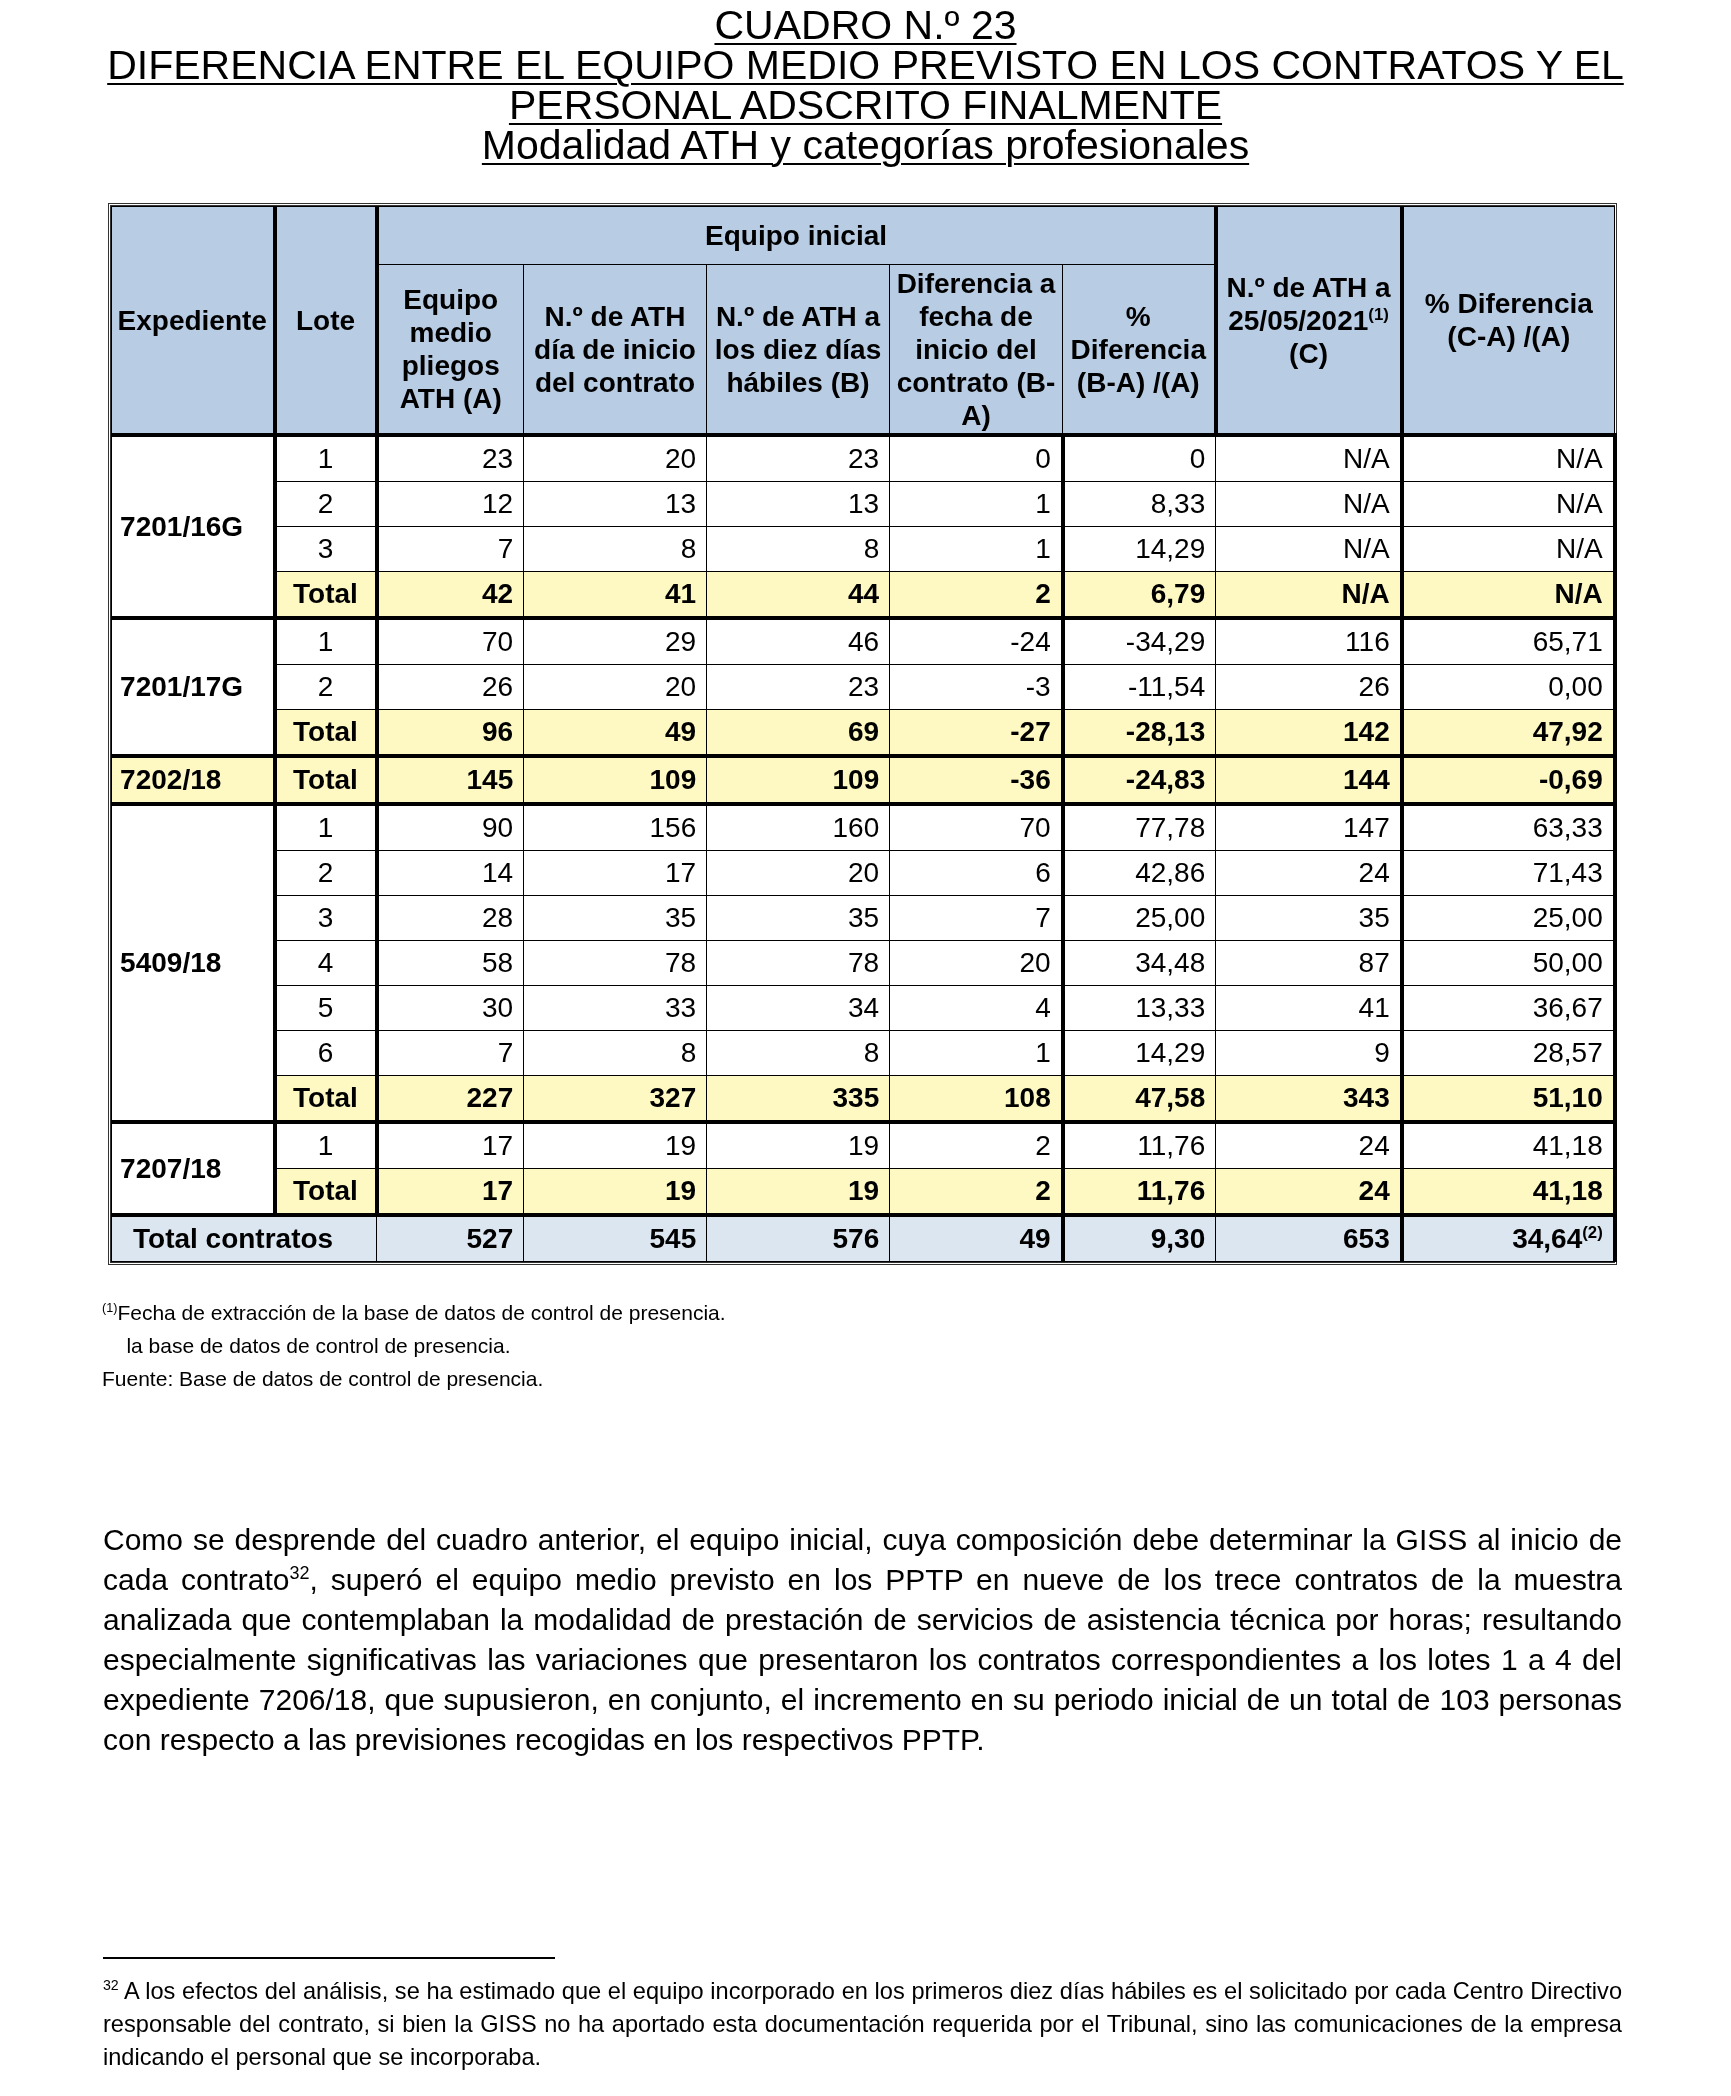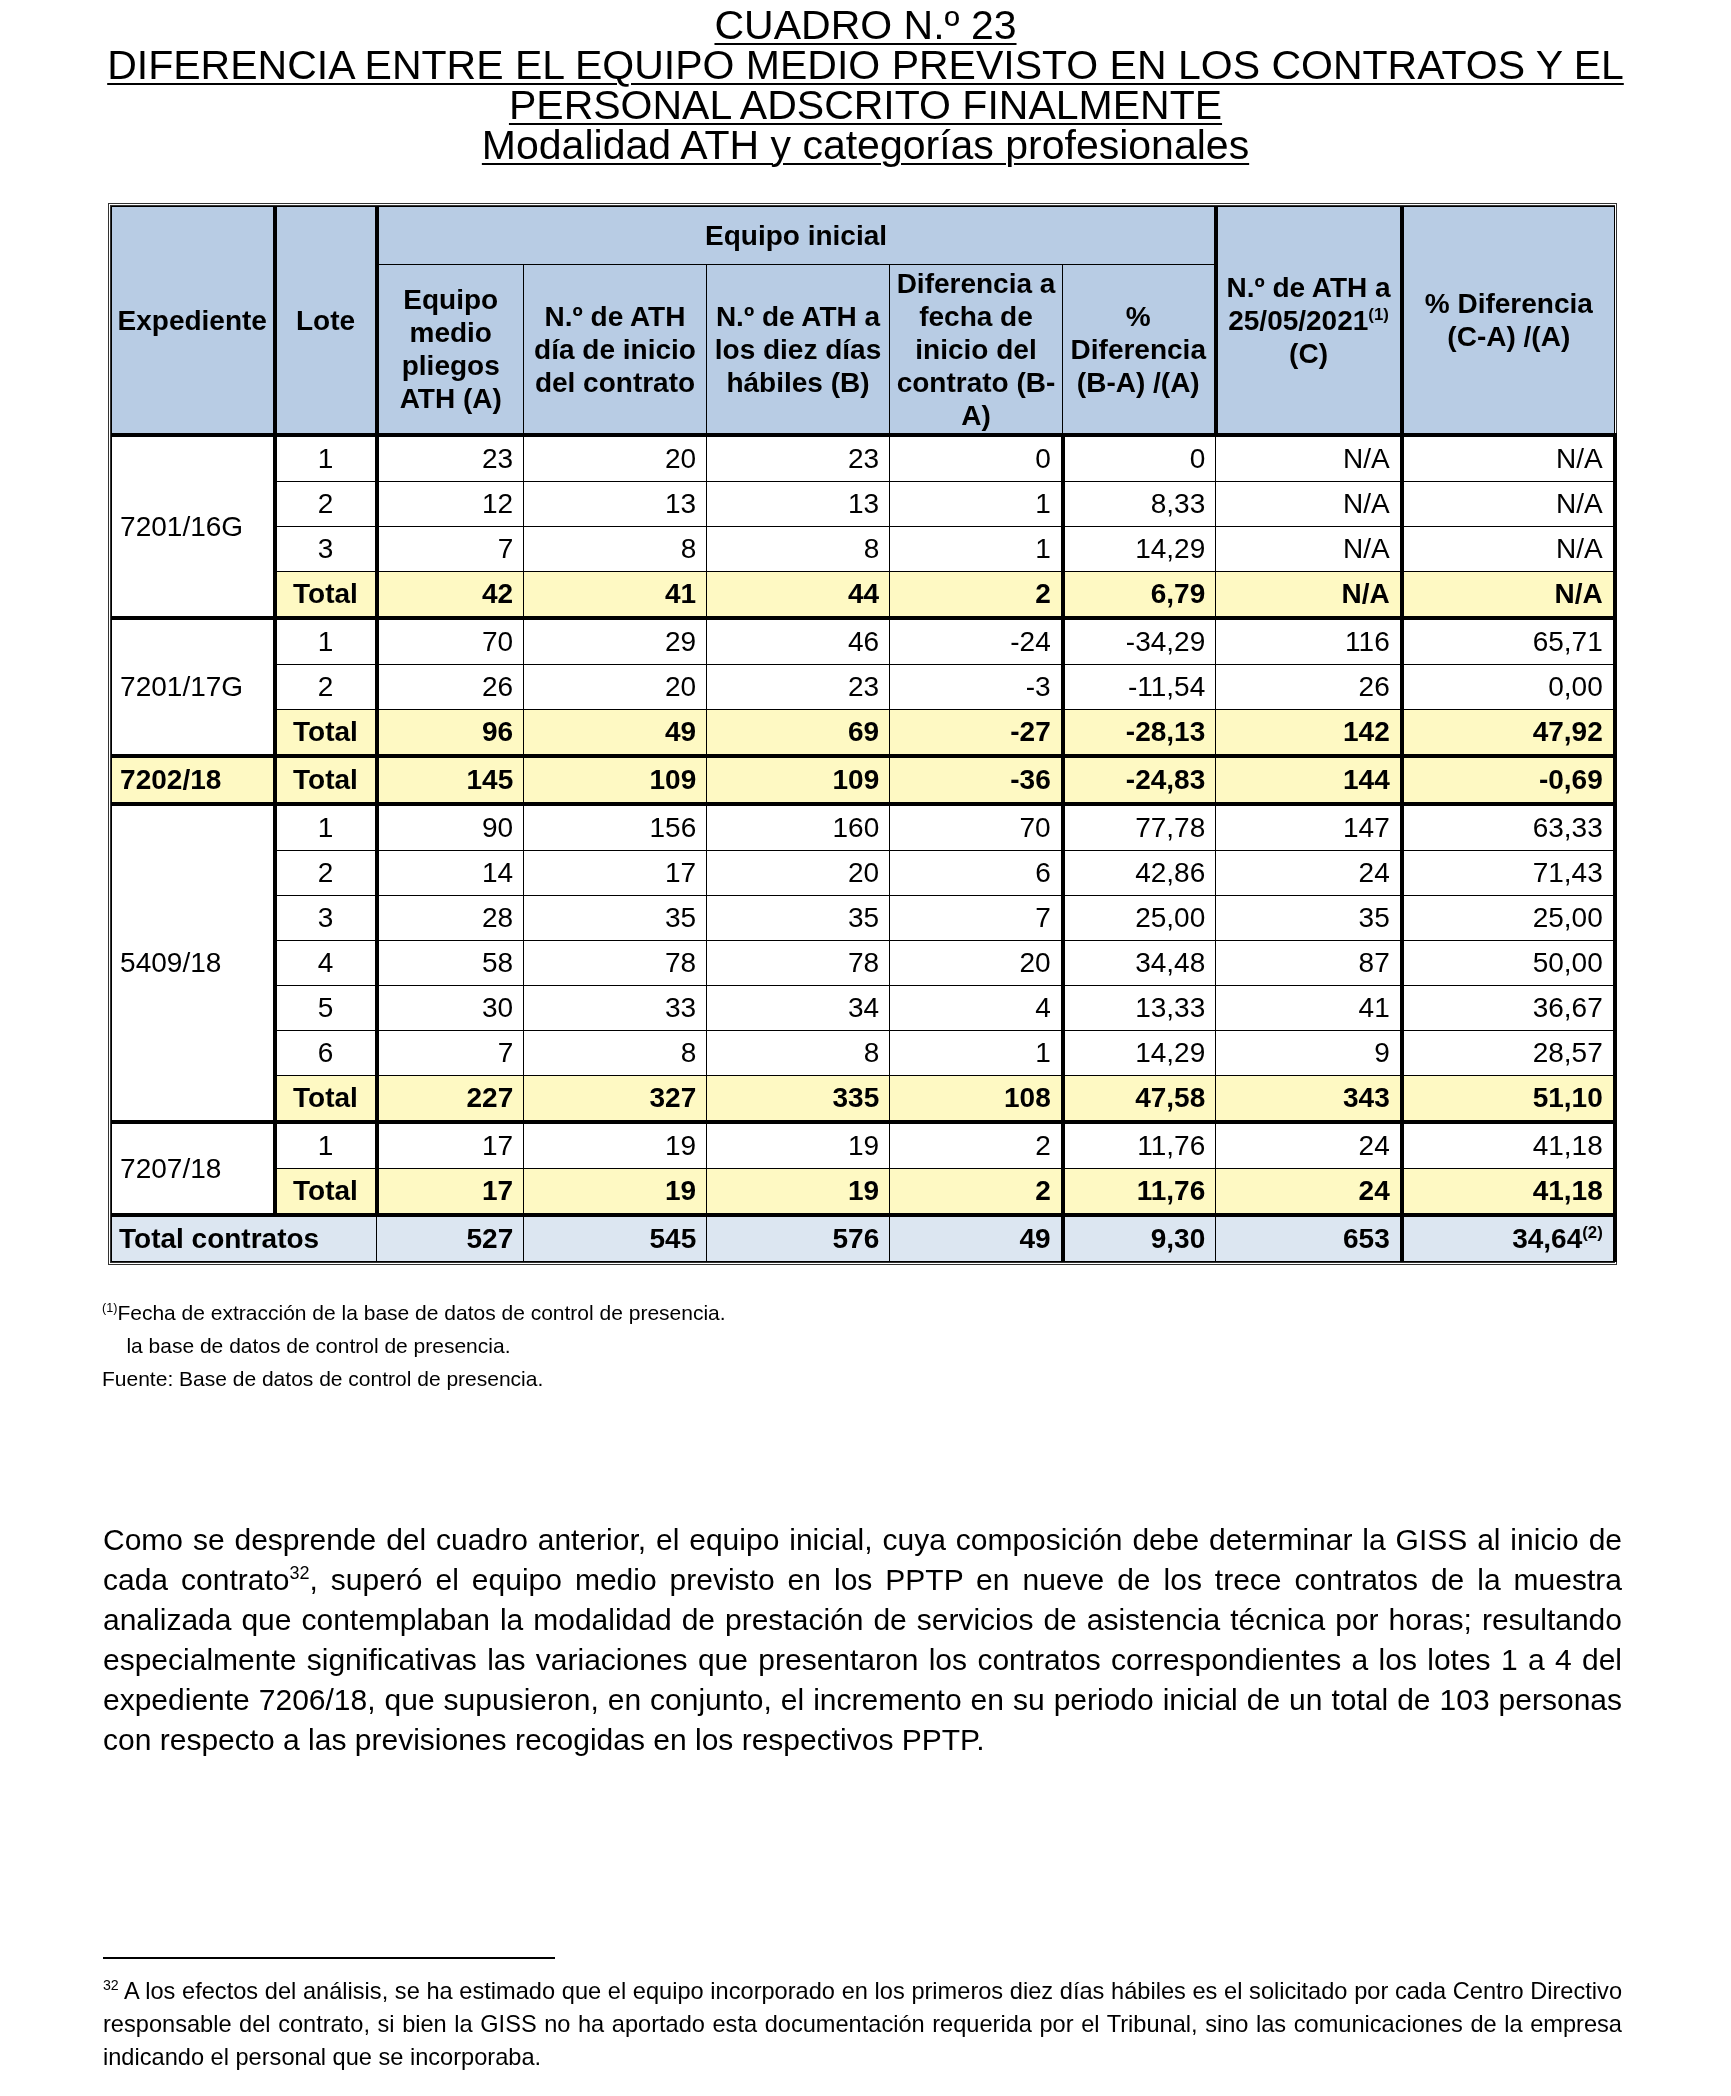--- a/index.html
+++ b/index.html
@@ -5,21 +5,21 @@
   html, body { margin: 0; padding: 0; background: #ffffff; }
   body { width: 1731px; height: 2097px; position: relative; overflow: hidden;
          font-family: "Liberation Sans", sans-serif; color: #000; }
   .titles { position: absolute; top: 4.9px; left: 0; width: 1731px; text-align: center; }
   .titles div { font-weight: normal; font-size: 41px; line-height: 40px; text-decoration: underline; text-decoration-thickness: 2.4px; text-underline-offset: 4.1px; }
   .tbl-wrap { position: absolute; left: 108px; top: 203px; width: 1509px; border: 3.3px double #333; box-sizing: border-box; }
   table { border-collapse: collapse; width: 100%; table-layout: fixed; font-size: 28px; }
   th { background: #b8cce4; font-weight: bold; line-height: 33px; padding: 1.6px 3.3px; vertical-align: middle; text-align: center; border: 1.6px solid #000; margin-top: 12px; }
   th.thick-l { border-left: 4.1px solid #000; }
   td { border: 1.6px solid #000; height: 44px; padding: 0 9.8px; text-align: right; line-height: 44px; white-space: nowrap; }
-  td.exp { text-align: left; font-weight: normal; padding-left: 8.1px; background: #fff; border-right: 4.1px solid #000; }
+  td.exp { text-align: left; font-weight: bold; padding-left: 8.1px; background: #fff; border-right: 4.1px solid #000; }
   td.lote { text-align: center; border-right: 4.1px solid #000; }
   td.c4 { border-right: 4.1px solid #000; }
   td.c6 { border-right: 4.1px solid #000; }
   td.c7 { border-right: 4.1px solid #000; }
   tr.total td { background: #fef9c3; font-weight: bold; }
   tr.grand td { background: #dce6f1; font-weight: bold; border-top: 4.1px solid #000; }
   tr.grp-start td { border-top: 4.1px solid #000; }
   thead tr.h2 th { border-bottom: 4.9px solid #000; }
   sup { font-size: 60%; line-height: 0; }
   .notes { position: absolute; left: 102px; top: 1296px; font-size: 21px; line-height: 33px; }
@@ -241,21 +241,21 @@
           <td class="lote">Total</td>
           <td class="c1">17</td>
           <td class="c2">19</td>
           <td class="c3">19</td>
           <td class="c4">2</td>
           <td class="c5">11,76</td>
           <td class="c6">24</td>
           <td class="c7">41,18</td>
         </tr>
         <tr class="grand">
-          <td colspan="2" style="text-align: left; padding-left: 7px;">Total contratos</td>
+          <td colspan="2" style="text-align: left; padding-left: 21px;">Total contratos</td>
           <td class="c1">527</td>
           <td class="c2">545</td>
           <td class="c3">576</td>
           <td class="c4">49</td>
           <td class="c5">9,30</td>
           <td class="c6">653</td>
           <td class="c7"><span>34,64</span><sup>(2)</sup></td>
         </tr>
       </tbody>
   </table>

